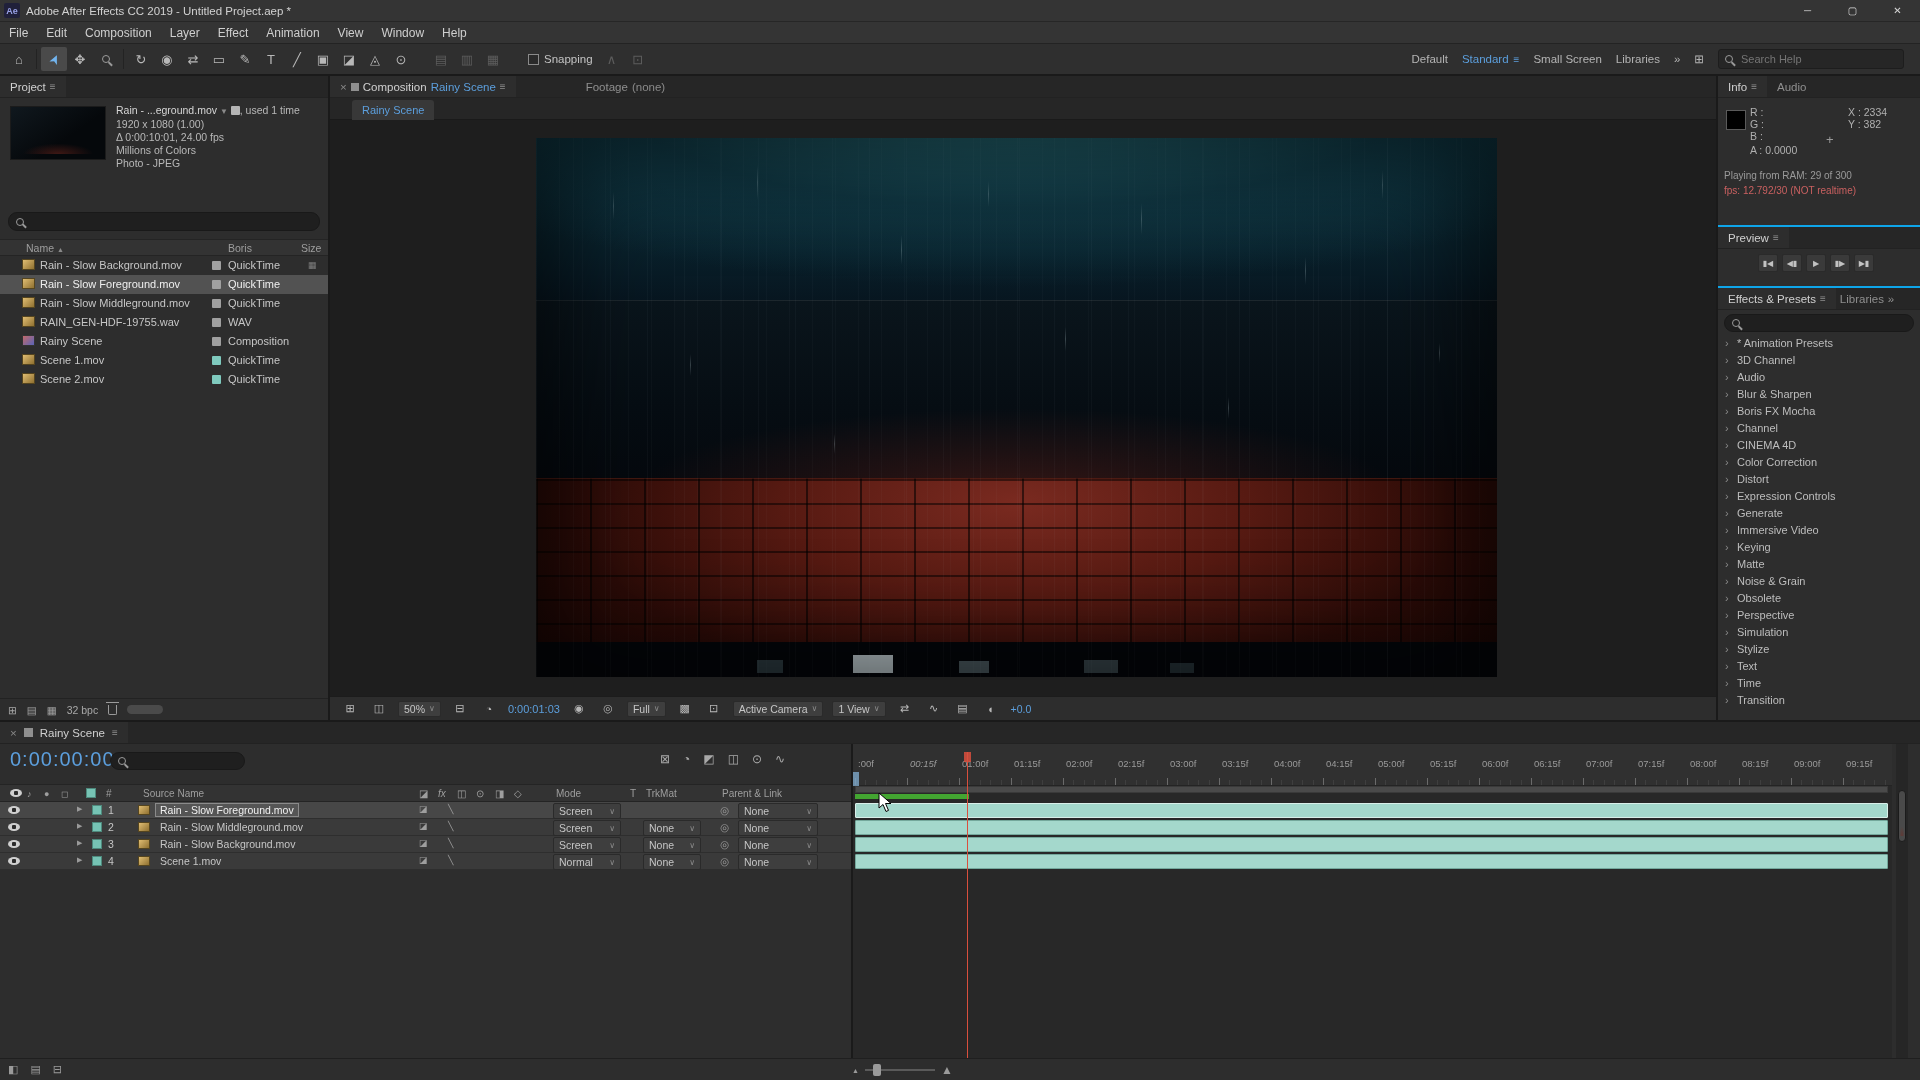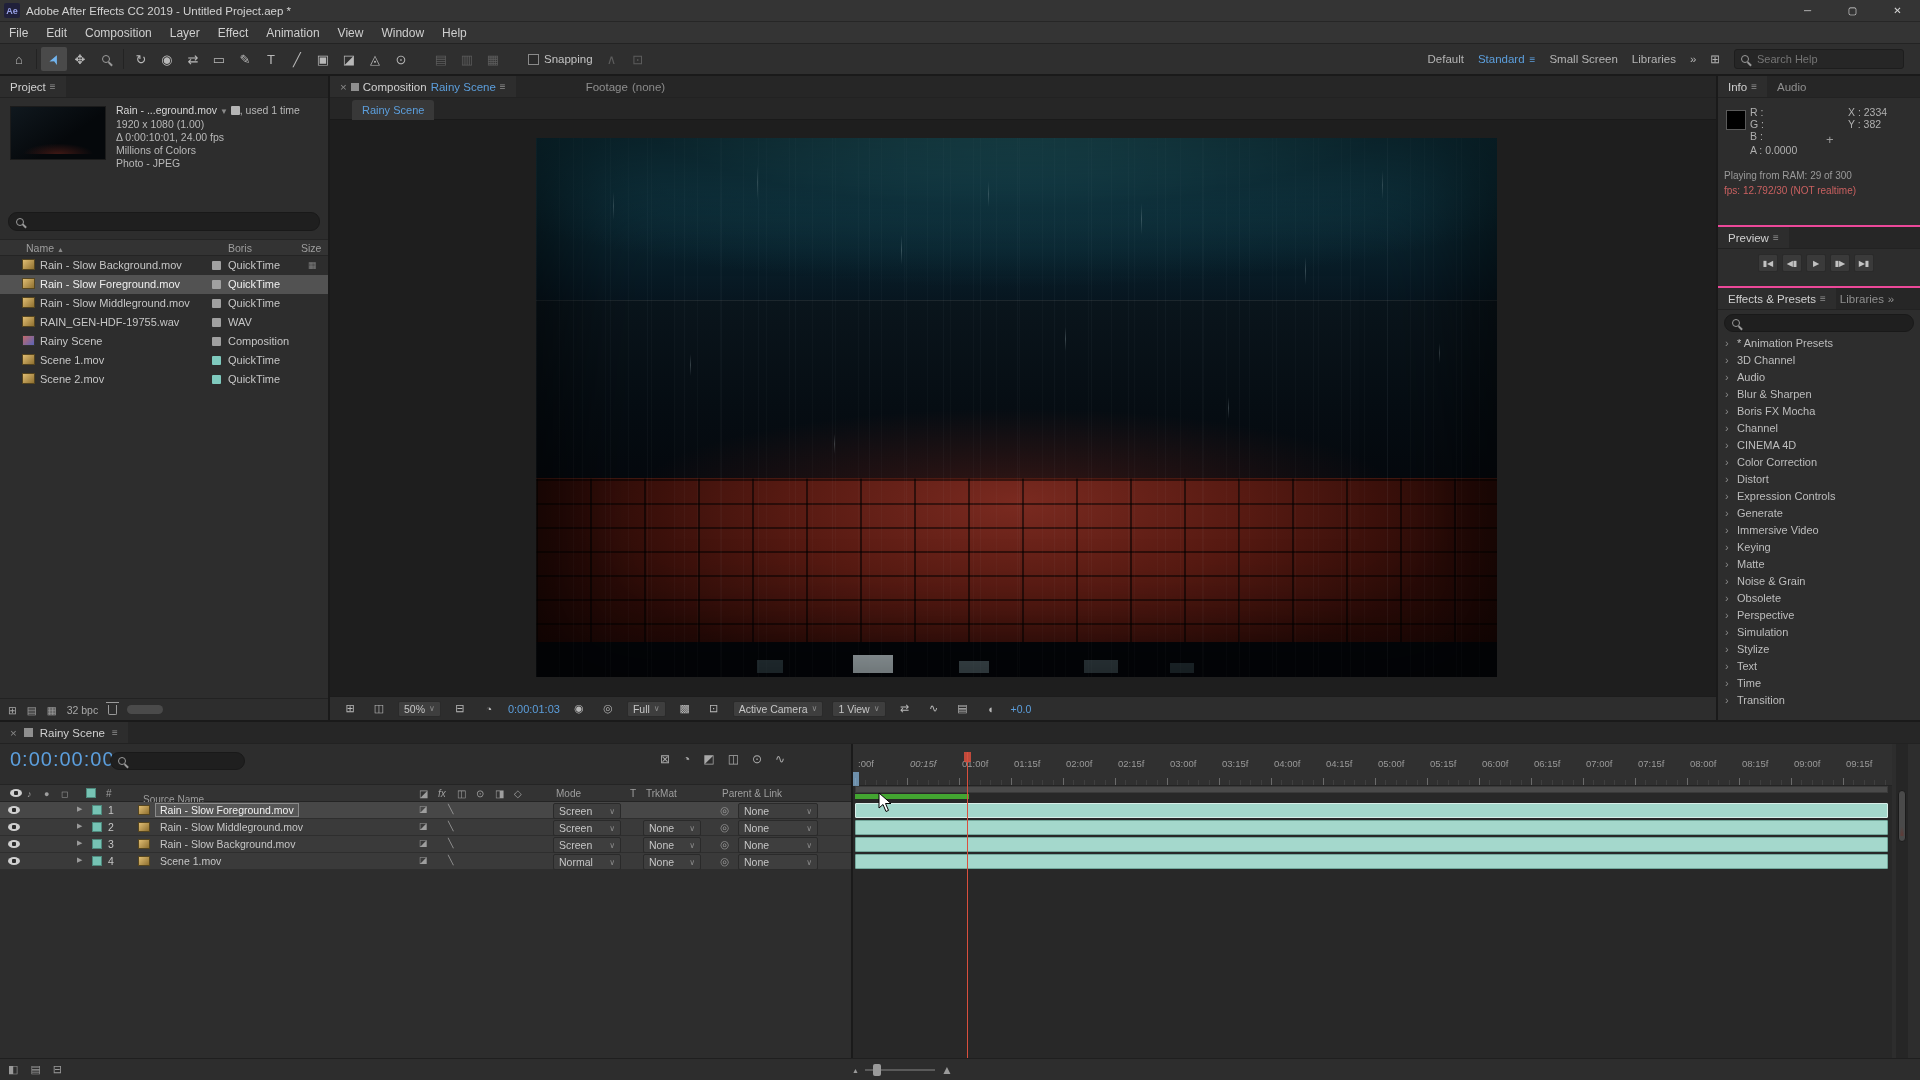--- a/index.html
+++ b/index.html
@@ -1,17 +1,17 @@
 <!DOCTYPE html>
 <html><head>
 <meta charset="utf-8">
 <style>
   html,body{margin:0;padding:0;background:#111;}
   *{box-sizing:border-box;}
-  .app{position:relative;width:1920px;height:1080px;background:#ec4899;
+  .app{position:relative;width:1920px;height:1080px;background:#0ea5e9;
        font-family:"Liberation Sans",sans-serif;color:#c6c6c6;font-size:12px;
        overflow:hidden;user-select:none;}
   .abs{position:absolute;}
 
   
   .titlebar{left:0;top:0;width:1920px;height:22px;background:#343434;display:flex;align-items:center;border-bottom:1px solid #262626;}
   .app-badge{width:16px;height:15px;margin:0 6px 0 4px;background:#20203a;color:#9aa2e8;font-size:9px;font-weight:bold;
              display:flex;align-items:center;justify-content:center;border-radius:2px;}
   .title-text{font-size:11.5px;color:#d2d2d2;}
   .win-btns{margin-left:auto;display:flex;height:100%;}
@@ -23,21 +23,21 @@
   .tool.active{background:#4a4a4a;color:#72b4ee;}
   .tool.disabled{color:#5d5d5d;}
   .tool .rot{display:inline-block;transform:rotate(-65deg);}
   .tb-sep{width:1px;height:20px;background:#232323;margin:0 4px;}
   .tb-gap{width:14px;}
   .snap-box{width:11px;height:11px;border:1px solid #8a8a8a;background:#2a2a2a;margin:0 5px 0 8px;}
   .snap-label{font-size:11.5px;color:#c3c3c3;margin-right:6px;}
   .tb-right{margin-left:auto;display:flex;align-items:center;gap:14px;padding-right:10px;}
   .ws{font-size:11.5px;color:#b4b4b4;display:flex;align-items:center;gap:5px;}
   .ws.active{color:#5c9fdd;}
-  .help-search{display:flex;align-items:center;background:#262626;border:1px solid #1d1d1d;border-radius:3px;height:20px;width:170px;padding:0 6px;gap:6px;}
+  .help-search{display:flex;align-items:center;background:#262626;border:1px solid #1d1d1d;border-radius:3px;height:20px;width:186px;padding:0 6px;gap:6px;}
   .help-search input{background:transparent;border:none;outline:none;color:#bbb;font-size:11px;width:130px;font-family:inherit;}
   .mag{display:inline-block;width:8px;height:8px;border:1.5px solid currentColor;border-radius:50%;position:relative;color:#9a9a9a;flex:none;}
   .mag::after{content:"";position:absolute;width:5px;height:1.5px;background:currentColor;transform:rotate(45deg);right:-4px;bottom:-2px;}
 
   
   .panel{background:#2d2d2d;}
   .tabstrip{height:22px;background:#262626;display:flex;align-items:stretch;border-bottom:1px solid #222;}
   .ptab{display:flex;align-items:center;gap:4px;padding:0 10px;background:#2d2d2d;color:#d0d0d0;font-size:11.5px;}
   .ptab .menu-ic{color:#8d8d8d;font-size:10px;}
   .ptab.inactive{background:transparent;color:#8f8f8f;}
@@ -634,21 +634,21 @@
         <span><span>◩</span></span>
         <span><span>◫</span></span>
         <span><span>⊙</span></span>
         <span><span>∿</span></span>
       </div>
 
     <div class="tl-colhead">
       <span id="av-icons"><span class="eye" style="position: absolute; left: 10px; top: 4px; font-size: 9px;"></span><span style="position: absolute; left: 27px; top: 4px; font-size: 9px;">♪</span><span style="position: absolute; left: 44px; top: 4px; font-size: 9px;">●</span><span style="position: absolute; left: 61px; top: 4px; font-size: 9px;">◻</span></span>
       <span style="position:absolute;left:86px;top:3px;" class="lchip" style2=""></span>
       <span style="position:absolute;left:106px;top:3px;">#</span>
-      <span style="position:absolute;left:143px;top:9px;">Source Name</span>
+      <span style="position:absolute;left:143px;top:3px;">Source Name</span>
       <span id="switch-icons"><span style="position: absolute; left: 419px; top: 3px; font-size: 10px; color: rgb(158, 158, 158);">◪</span><span style="font-style: italic; font-size: 10px; position: absolute; left: 438px; top: 3px; color: rgb(158, 158, 158);">fx</span><span style="position: absolute; left: 457px; top: 3px; font-size: 10px; color: rgb(158, 158, 158);">◫</span><span style="position: absolute; left: 476px; top: 3px; font-size: 10px; color: rgb(158, 158, 158);">⊙</span><span style="position: absolute; left: 495px; top: 3px; font-size: 10px; color: rgb(158, 158, 158);">◨</span><span style="position: absolute; left: 514px; top: 3px; font-size: 10px; color: rgb(158, 158, 158);">◇</span></span>
       <span style="position:absolute;left:556px;top:3px;">Mode</span>
       <span style="position:absolute;left:630px;top:3px;">T</span>
       <span style="position:absolute;left:646px;top:3px;">TrkMat</span>
       <span style="position:absolute;left:722px;top:3px;">Parent &amp; Link</span>
     </div>
 
     <div class="tl-rows" id="tl-rows">
         <div class="tl-row sel" style="top: 0px;">
           <span class="eye" style="position: absolute; left: 8px; top: 4px;"></span>

